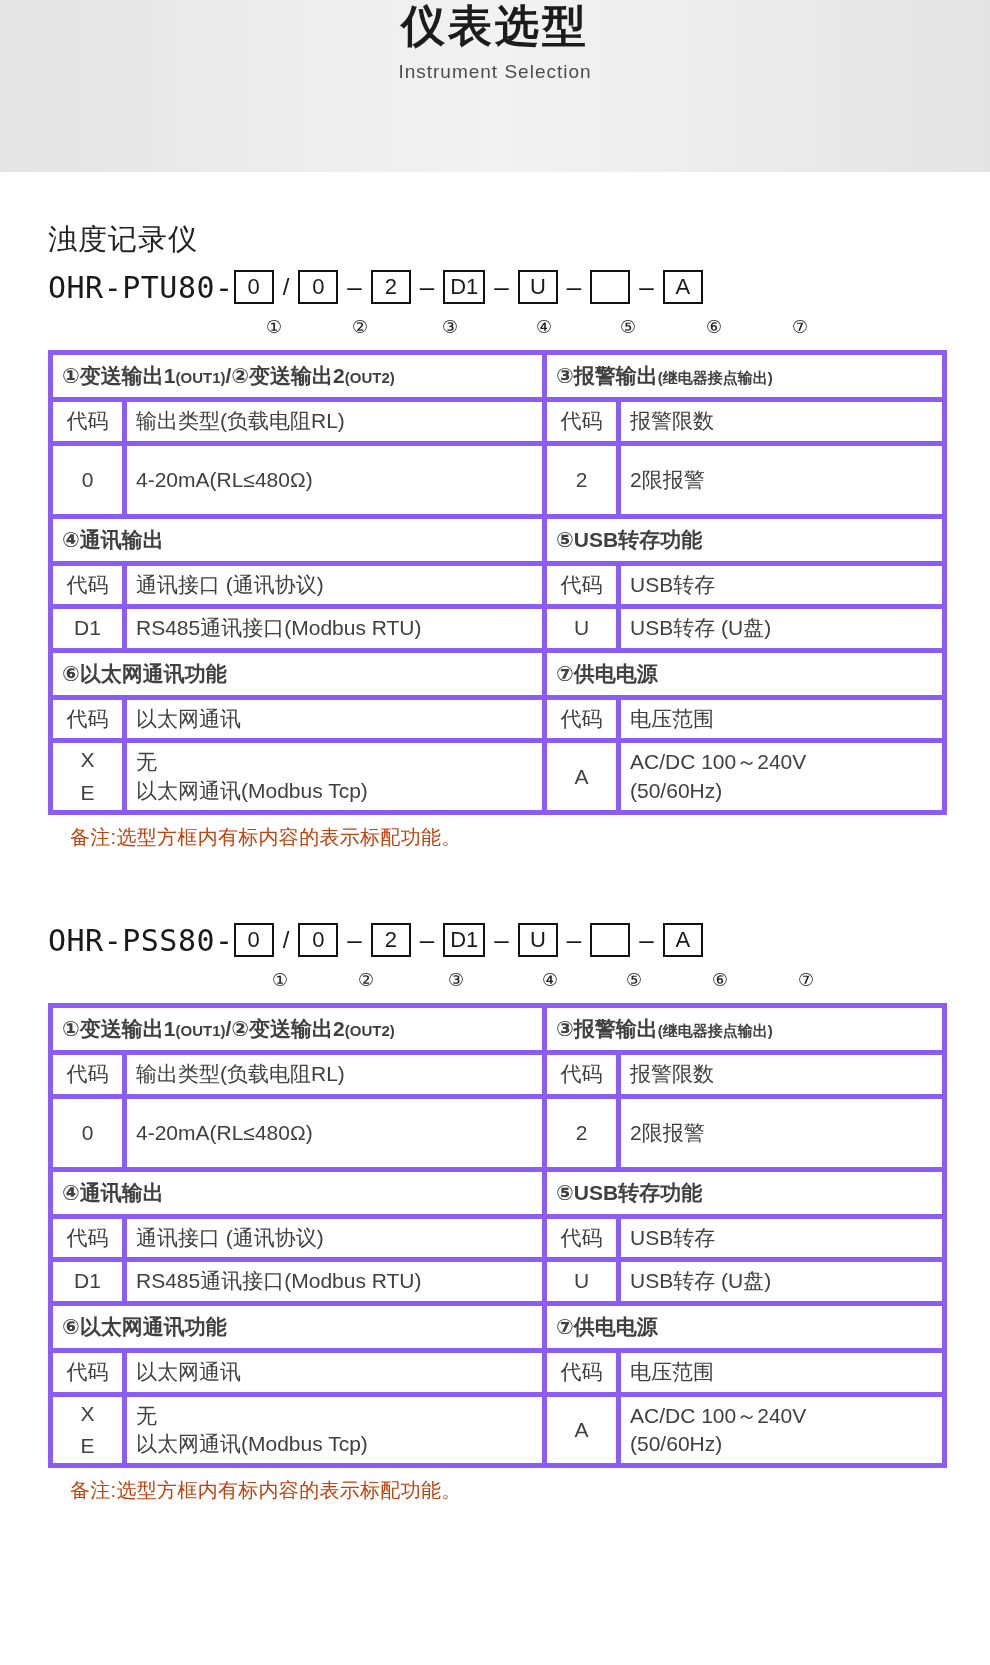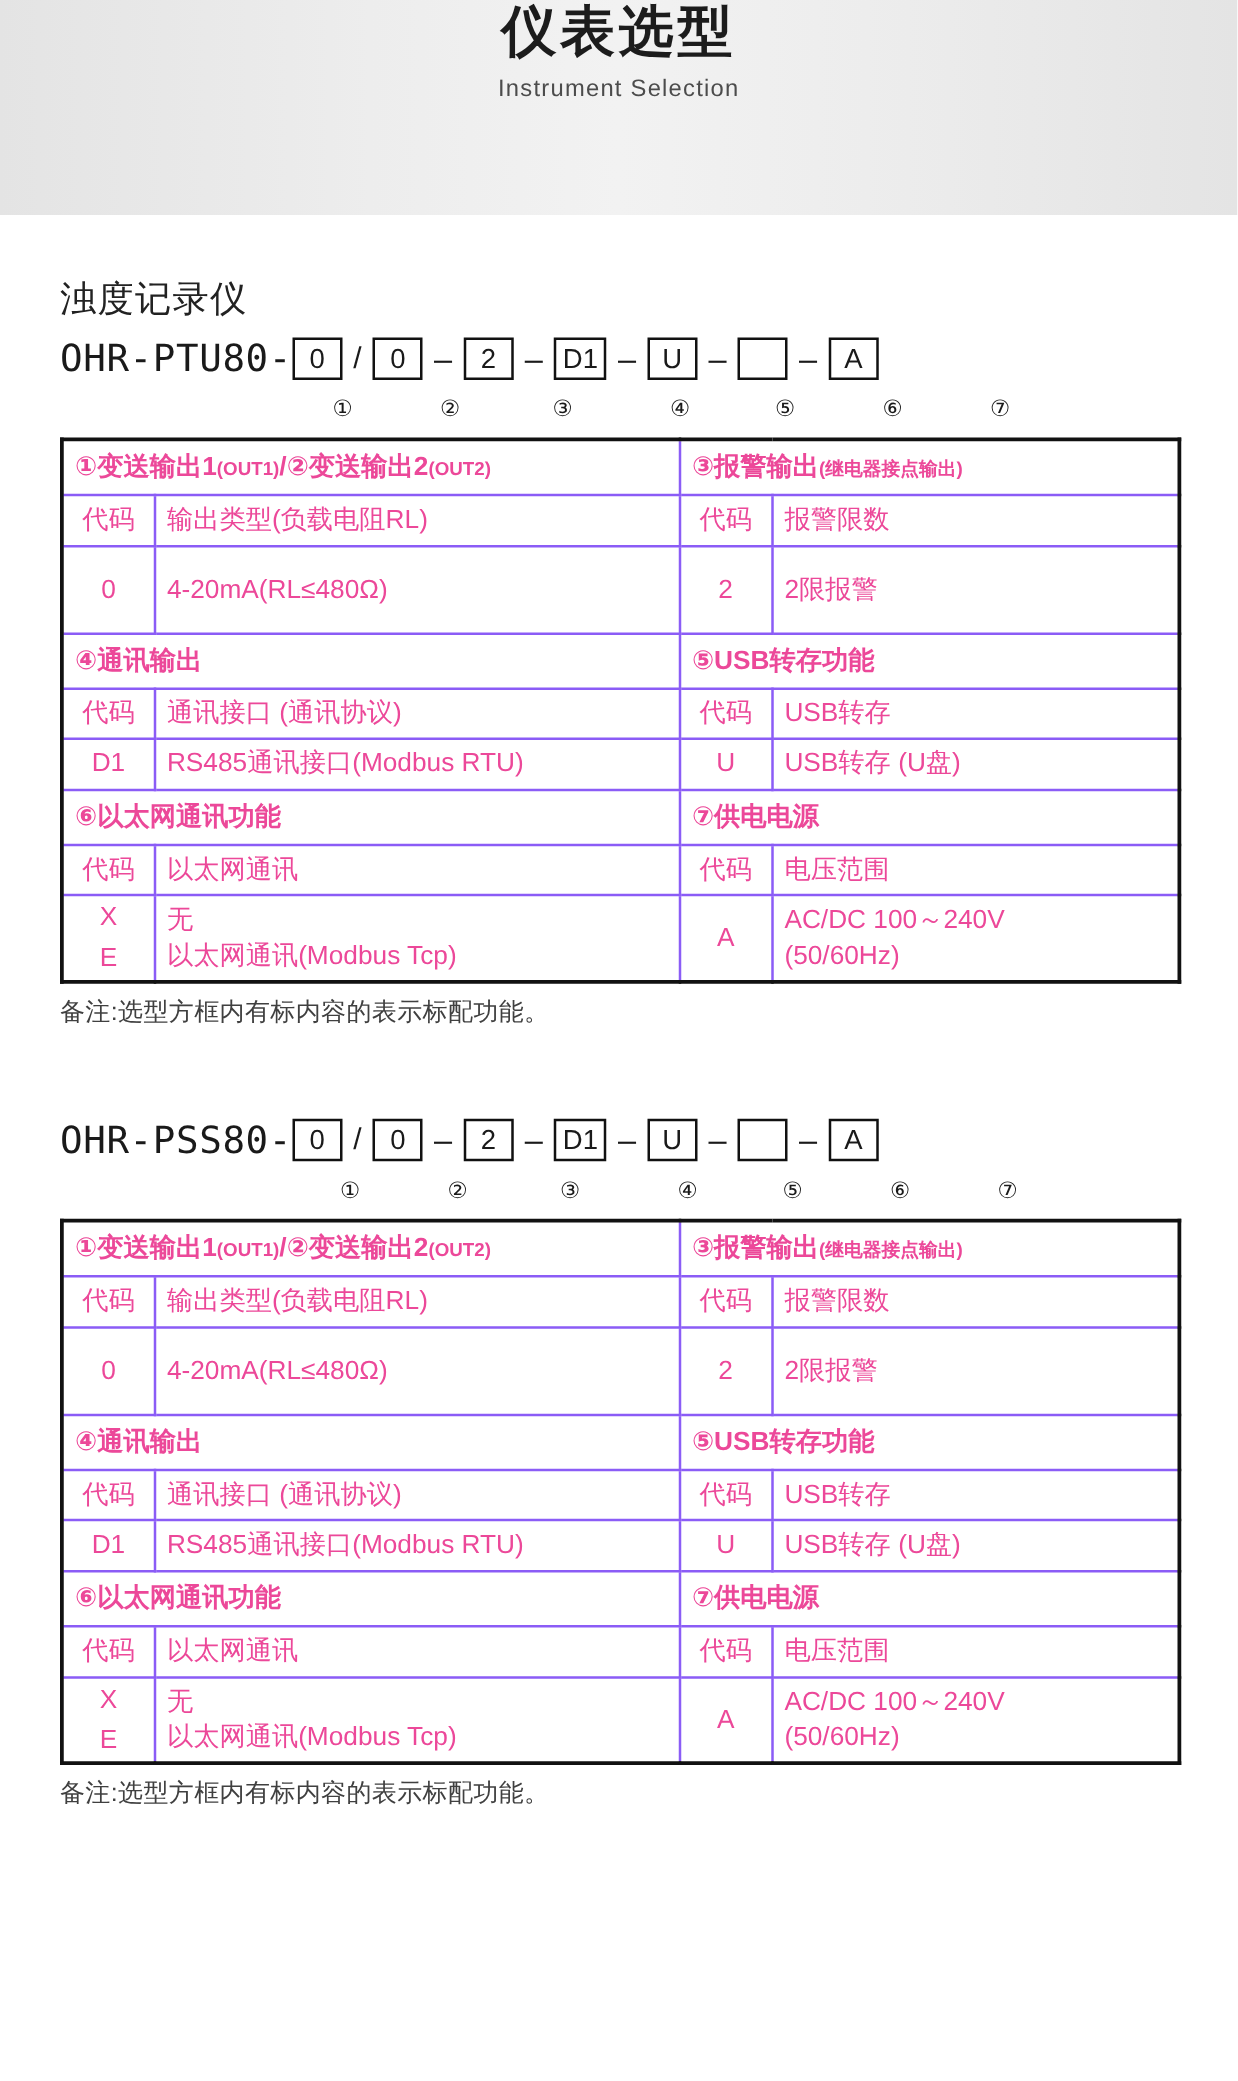--- a/index.html
+++ b/index.html
@@ -101,48 +101,49 @@
 
   
   table.spec {
     border-collapse: collapse;
     width: 894px;
     margin-top: 8px;
     table-layout: fixed;
     background: #fff;
   }
   table.spec td {
-    border: 2px solid #8b5cf6;
+    border: 5px solid #8b5cf6;
     padding: 5px 9px;
     font-size: 21px;
     vertical-align: middle;
     line-height: 1.35;
-    color: #ec4899;
+    color: #404040;
   }
   table.spec td.hdr {
     font-weight: bold;
     font-size: 21px;
     padding: 7px 9px;
   }
   .hdr .small {
     font-size: 15px;
     font-weight: bold;
   }
   .c-code { width: 74px; text-align: center; }
   .c-code-r { width: 74px; text-align: center; }
   .center { text-align: center; }
   .tall { height: 58px; }
   table.spec {
     border: 3px solid #111;
   }
   .note {
     font-size: 20px;
     margin-top: 9px;
-    color: #404040;
+    color: #c2410c;
     letter-spacing: 0.3px;
+    margin-left: 22px;
   }
 </style>
 </head>
 <body>
 
 <div class="banner">
   <div class="banner-title">仪表选型</div>
   <div class="banner-sub">Instrument Selection</div>
 </div>
 

